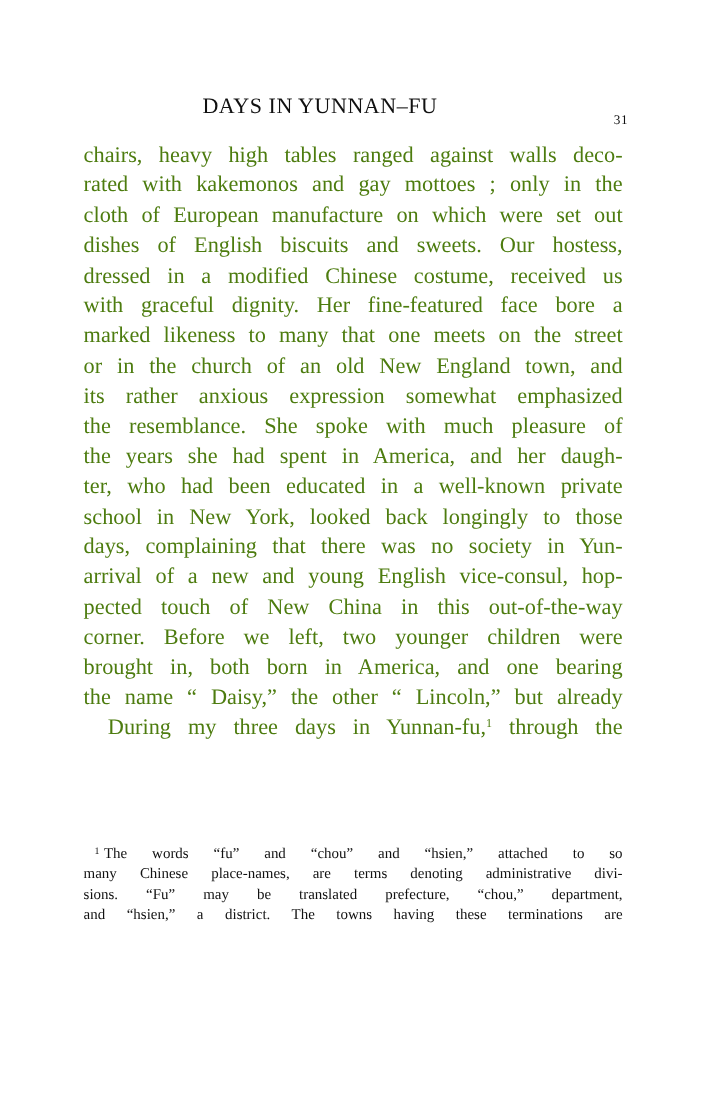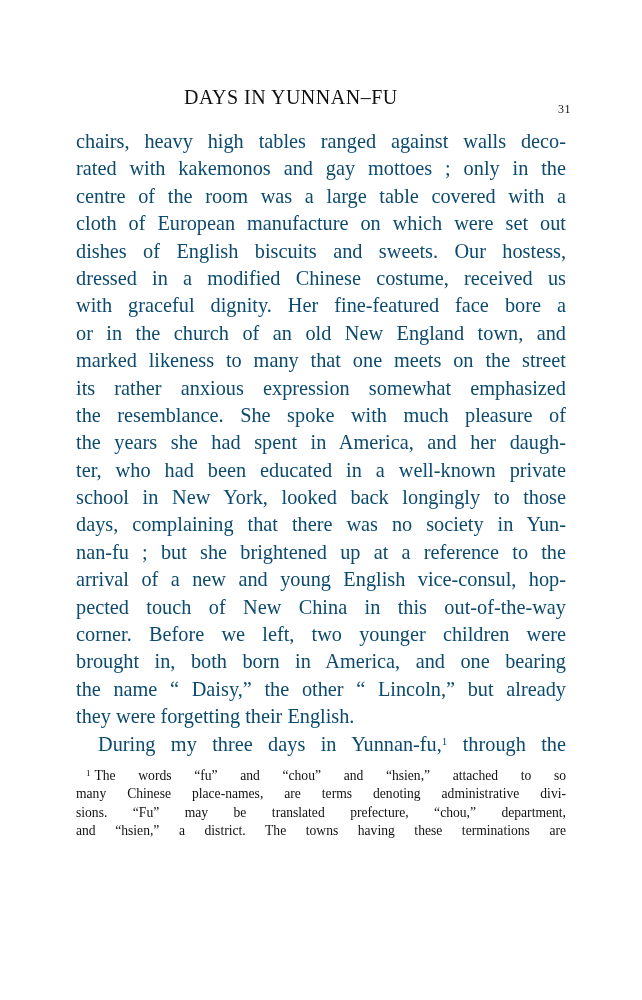--- a/index.html
+++ b/index.html
@@ -3,21 +3,21 @@
   <meta charset="utf-8">
   <style>
     html, body { margin: 0; padding: 0; background: #ffffff; }
     body { width: 642px; height: 1000px; position: relative; overflow: hidden; }
     .page { position: absolute; left: 0; top: 0; width: 642px; height: 1000px; background: #fff; color: #111; }
     .running-head { position: absolute; top: 86px; left: 76px; width: 495px; height: 26px;
       font-family: "Liberation Serif", serif; font-size: 20px; letter-spacing: 0.5px; color: #111; }
     .running-title { position: absolute; left: 108px; top: 0; font-weight: normal; }
     .page-number { position: absolute; right: 0; top: 16px; font-size: 12px; }
     .body-text { position: absolute; left: 76px; top: 128px; width: 490px;
-      font-family: "Liberation Serif", serif; font-size: 20.3px; line-height: 27.4px; color: #0c4a6e; }
+      font-family: "Liberation Serif", serif; font-size: 20.3px; line-height: 27.4px; color: #4d7c0f; }
     .line { display: block; white-space: nowrap; text-align: justify; text-align-last: justify; height: 27.4px; }
     .line.last { text-align-last: left; }
     .line.indent { padding-left: 22px; }
     sup { font-size: 11px; vertical-align: 6px; line-height: 0; }
     .footnote { position: absolute; left: 76px; top: 767px; width: 490px;
       font-family: "Liberation Serif", serif; font-size: 13.6px; line-height: 18.4px; color: #111; }
     .footnote .line { height: 18.4px; }
     .fn-mark { font-size: 9px; vertical-align: 4px; line-height: 0; padding-left: 10px; padding-right: 4px; }
   </style>
 </head>
@@ -25,40 +25,37 @@
 
 <div class="page">
   <div class="running-head">
     <span class="running-title">DAYS IN YUNNAN–FU</span>
     <span class="page-number">31</span>
   </div>
 
   <div class="body-text">
     <span class="line">chairs, heavy high tables ranged against walls deco-</span>
     <span class="line">rated with kakemonos and gay mottoes ; only in the</span>
-    <span class="line">centre of the room was a large table covered with a</span>
     <span class="line">cloth of European manufacture on which were set out</span>
     <span class="line">dishes of English biscuits and sweets. Our hostess,</span>
     <span class="line">dressed in a modified Chinese costume, received us</span>
     <span class="line">with graceful dignity. Her fine-featured face bore a</span>
+    <span class="line">marked likeness to many that one meets on the street</span>
     <span class="line">or in the church of an old New England town, and</span>
-    <span class="line">marked likeness to many that one meets on the street</span>
     <span class="line">its rather anxious expression somewhat emphasized</span>
     <span class="line">the resemblance. She spoke with much pleasure of</span>
     <span class="line">the years she had spent in America, and her daugh-</span>
     <span class="line">ter, who had been educated in a well-known private</span>
     <span class="line">school in New York, looked back longingly to those</span>
     <span class="line">days, complaining that there was no society in Yun-</span>
-    <span class="line">nan-fu ; but she brightened up at a reference to the</span>
     <span class="line">arrival of a new and young English vice-consul, hop-</span>
     <span class="line">pected touch of New China in this out-of-the-way</span>
     <span class="line">corner. Before we left, two younger children were</span>
     <span class="line">brought in, both born in America, and one bearing</span>
     <span class="line">the name “ Daisy,” the other “ Lincoln,” but already</span>
-    <span class="line last">they were forgetting their English.</span>
     <span class="line indent"><span>During my three days in Yunnan-fu,</span><sup>1</sup><span> through the</span></span>
   </div>
 
   <div class="footnote">
     <span class="line"><span class="fn-mark">1</span><span>The words “fu” and “chou” and “hsien,” attached to so</span></span>
     <span class="line">many Chinese place-names, are terms denoting administrative divi-</span>
     <span class="line">sions. “Fu” may be translated prefecture, “chou,” department,</span>
     <span class="line">and “hsien,” a district. The towns having these terminations are</span>
   </div>
 </div>

